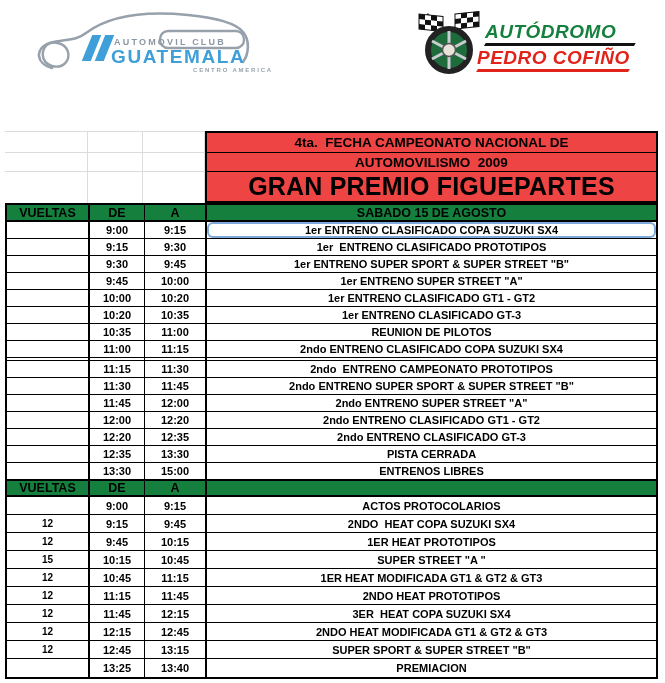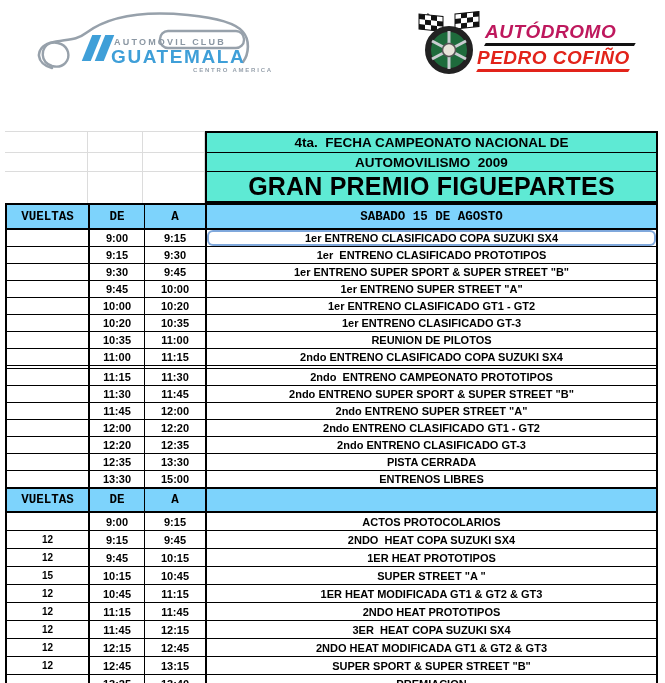--- a/index.html
+++ b/index.html
@@ -10,41 +10,41 @@
   }
   
   .acg-logo{position:absolute;left:30px;top:8px;width:232px;height:76px;}
   .acg-car{position:absolute;left:0;top:2px;}
   .acg-slash{position:absolute;width:9px;height:26px;background:#3f9fd8;transform:skewX(-22deg);}
   .acg-name1{position:absolute;left:84px;top:29px;font-size:9px;font-weight:bold;letter-spacing:2.2px;color:#8b97a3;white-space:pre;}
   .acg-name2{position:absolute;left:81px;top:38px;font-size:19px;font-weight:bold;letter-spacing:1.6px;color:#3f9fd8;white-space:pre;}
   .acg-name3{position:absolute;left:163px;top:59px;font-size:6px;font-weight:bold;letter-spacing:1.8px;color:#98a2ad;white-space:pre;}
   .apc-logo{position:absolute;left:413px;top:10px;width:240px;height:66px;}
   .apc-emblem{position:absolute;left:0;top:0;}
-  .apc-line1{position:absolute;left:72px;top:11px;font-size:19px;font-weight:800;font-style:italic;color:#be185d;letter-spacing:.5px;white-space:pre;}
+  .apc-line1{position:absolute;left:72px;top:11px;font-size:19px;font-weight:800;font-style:italic;color:#15803d;letter-spacing:.5px;white-space:pre;}
   .apc-rule1{position:absolute;left:72px;top:33px;width:150px;height:2.5px;background:#121212;transform:skewX(-30deg);}
   .apc-line2{position:absolute;left:64px;top:37px;font-size:19px;font-weight:800;font-style:italic;color:#e2231a;letter-spacing:.5px;white-space:pre;}
   .apc-rule2{position:absolute;left:64px;top:59px;width:152px;height:3px;background:#e2231a;transform:skewX(-30deg);}
   
   .faint-grid{position:absolute;left:5px;top:131px;width:200px;height:72px;display:grid;
     grid-template-columns:83px 55px 62px;grid-template-rows:21px 19px 32px;border-top:1px solid #dcdcdc;}
   .faint-cell{border-right:1px solid #dcdcdc;border-bottom:1px solid #dcdcdc;background:#ffffff;}
   
   .title-block{position:absolute;left:205px;top:131px;width:453px;height:72px;
-    border:2px solid #000;background:#5eead4;box-sizing:border-box;display:flex;flex-direction:column;}
+    border:2px solid #000;background:#ef4444;box-sizing:border-box;display:flex;flex-direction:column;}
   .title-row{display:flex;align-items:center;justify-content:center;font-weight:bold;color:#000;white-space:pre;}
   .title-row1{height:19px;font-size:13.5px;border-bottom:1px solid #000;}
   .title-row2{height:18px;font-size:13.5px;border-bottom:1px solid #000;}
   .title-row3{flex:1;font-size:25px;letter-spacing:.2px;}
   
   .sched{position:absolute;left:5px;top:203px;width:653px;border:2px solid #000;box-sizing:border-box;background:#fff;}
   .t-row{display:flex;height:17px;border-bottom:1px solid #000;box-sizing:border-box;}
   .t-row.sun{height:18px;}
   .t-row.last{border-bottom:none;}
-  .head-row{background:#7dd3fc;border-bottom:2px solid #000;border-top:1px solid #000;height:25px;font-family:Liberation Mono, monospace;}
+  .head-row{background:#15803d;border-bottom:2px solid #000;border-top:1px solid #000;height:17px;}
   .head-row.first{border-top:none;}
   .gap-row{height:3px;border-bottom:1px solid #000;}
   .cell{display:flex;align-items:center;justify-content:center;box-sizing:border-box;
     font-weight:bold;color:#000;font-size:11px;white-space:pre;overflow:hidden;}
   .c-v{width:83px;border-right:2px solid #000;font-size:10px;}
   .c-de{width:55px;border-right:1px solid #000;}
   .c-a{width:62px;border-right:2px solid #000;}
   .c-desc{flex:1;}
   .head-row .cell{font-size:12.5px;}
   .cell.sel{box-shadow:inset 0 0 0 2px #7fa8dc;border-radius:6px;}

